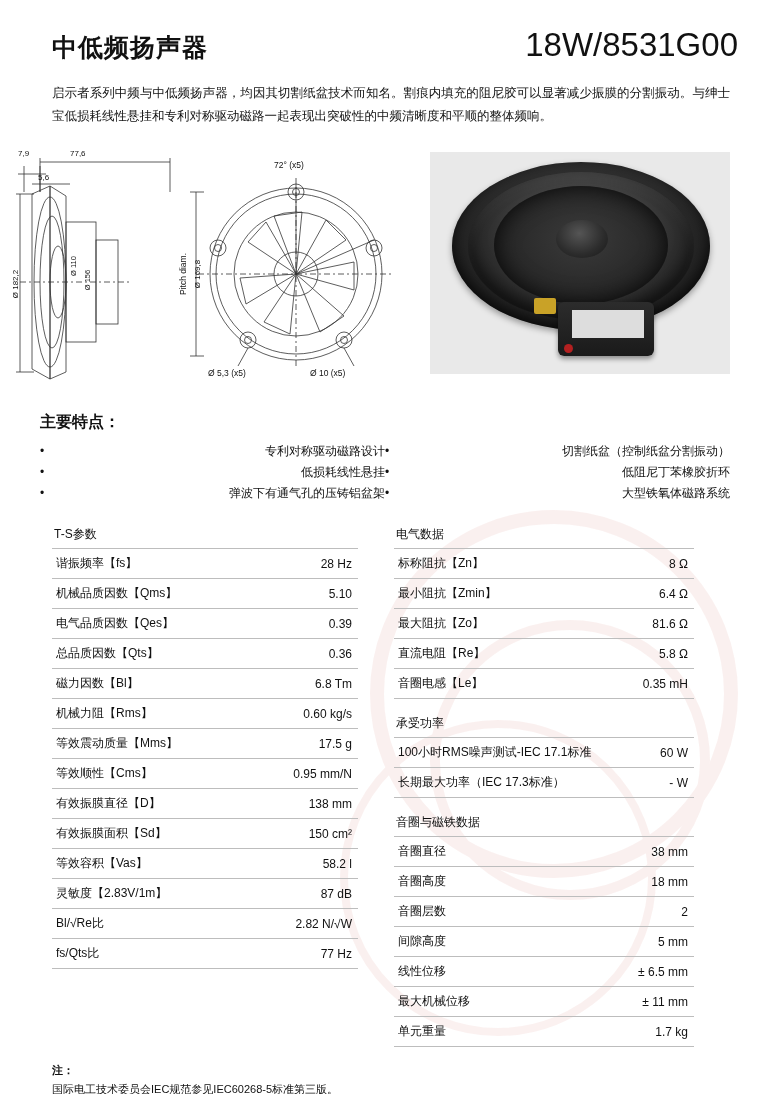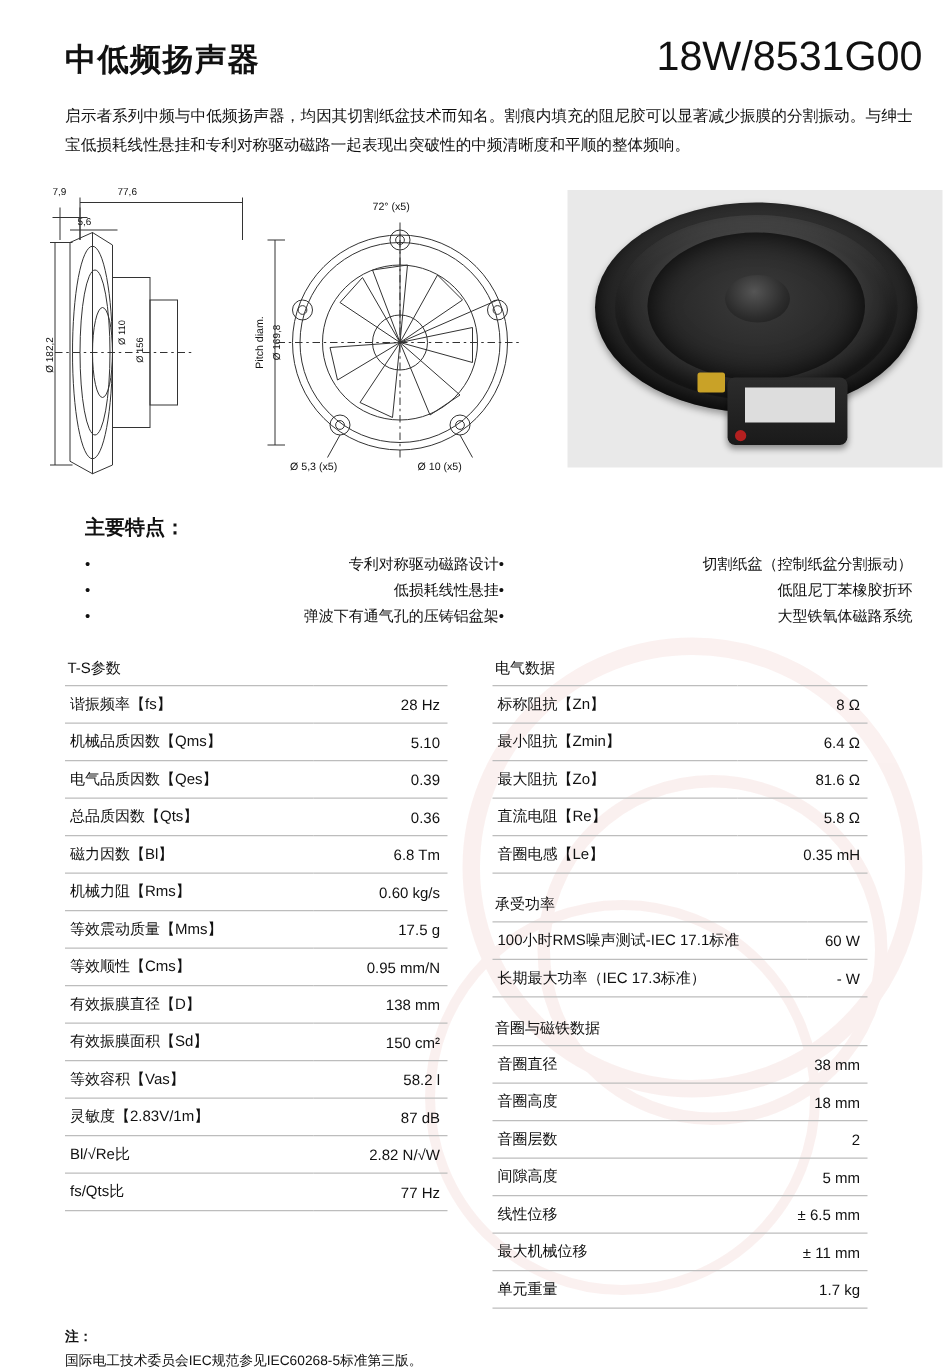--- a/index.html
+++ b/index.html
@@ -63,21 +63,20 @@
     font-size: 12.5px;
     line-height: 1.85;
     text-align: justify;
   }
   
   .figures {
     position: relative;
     z-index: 2;
     margin-top: 16px;
     height: 260px;
-    margin-left: 24px;
   }
   svg.dwg { position: absolute; }
   .photo {
     position: absolute;
     left: 430px;
     top: 8px;
     width: 300px;
     height: 222px;
     background: #e9e9e9;
     overflow: hidden;
@@ -162,21 +161,21 @@
     top: 146px;
     width: 22px;
     height: 16px;
     background: #c9a227;
     border-radius: 2px;
   }
   
   .features {
     position: relative;
     z-index: 2;
-    margin: 8px 30px 0 68px;
+    margin: 8px 30px 0 40px;
   }
   .features-title {
     font-size: 16px;
     font-weight: bold;
     margin-bottom: 8px;
   }
   .feat-cols {
     display: flex;
   }
   .feat-col { width: 50%; }

